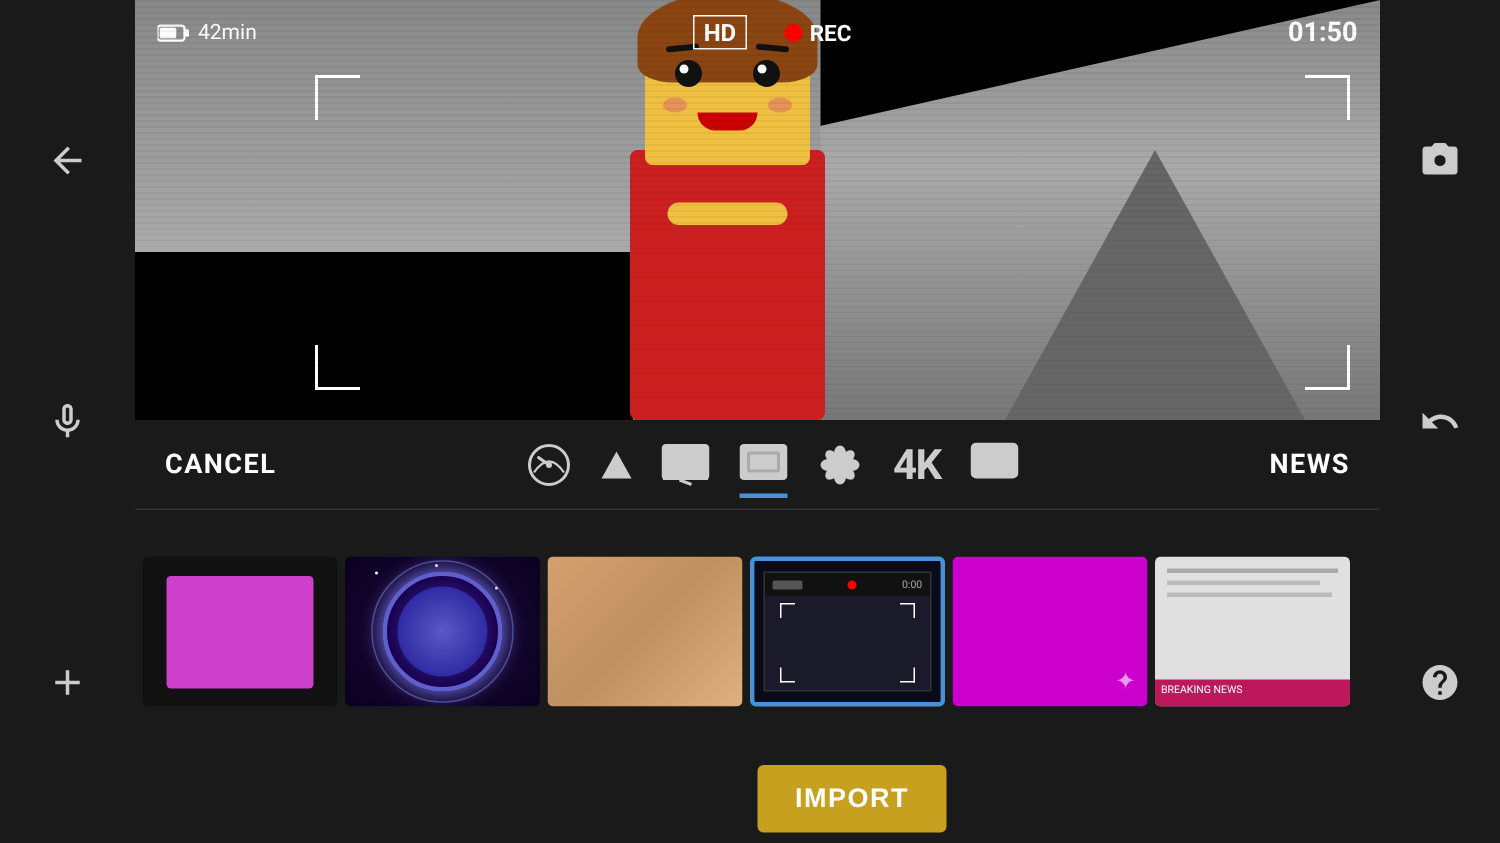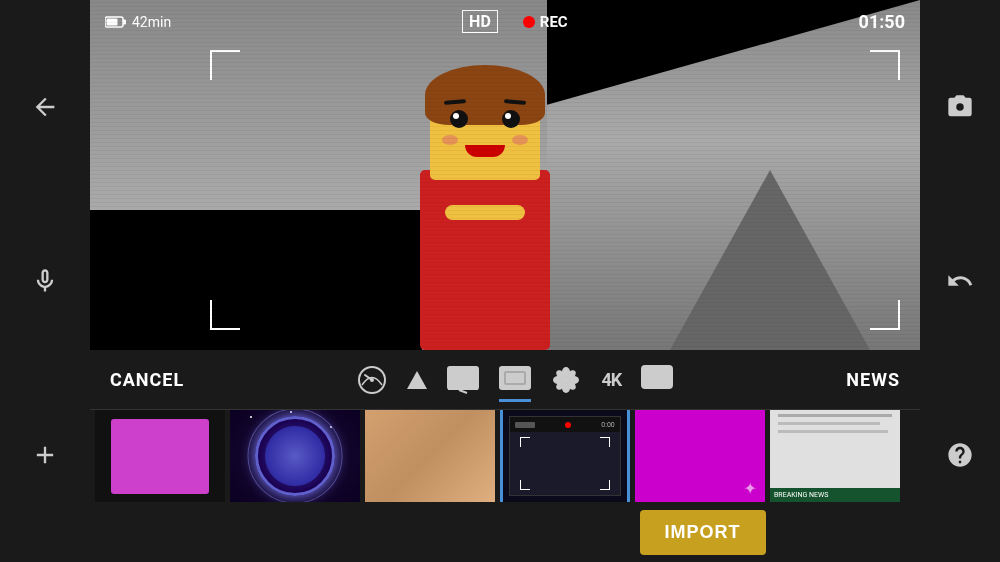--- a/index.html
+++ b/index.html
@@ -222,21 +222,21 @@
       right: 50px;
       width: 200px;
       height: 180px;
       background: #666;
       clip-path: polygon(50% 0%, 100% 100%, 0% 100%);
     }
 
     
     .bottom-toolbar {
       background: #1a1a1a;
-      height: 212px;
+      height: 282px;
       display: flex;
       flex-direction: column;
     }
 
     .toolbar-bar {
       height: 60px;
       display: flex;
       align-items: center;
       justify-content: space-between;
       padding: 0 20px;
@@ -570,21 +570,21 @@
             <ellipse cx="7" cy="15" rx="5" ry="4"></ellipse>
             <ellipse cx="23" cy="15" rx="5" ry="4"></ellipse>
             <ellipse cx="9.5" cy="9.5" rx="3.5" ry="5" transform="rotate(-45 9.5 9.5)"></ellipse>
             <ellipse cx="20.5" cy="20.5" rx="3.5" ry="5" transform="rotate(-45 20.5 20.5)"></ellipse>
             <ellipse cx="20.5" cy="9.5" rx="3.5" ry="5" transform="rotate(45 20.5 9.5)"></ellipse>
             <ellipse cx="9.5" cy="20.5" rx="3.5" ry="5" transform="rotate(45 9.5 20.5)"></ellipse>
           </svg>
         </div>
 
         <div class="tool-icon">
-          <span style="color:#ccc;font-size:18px;font-weight:bold;letter-spacing:-1px;">4K</span>
+          <span style="color:#ccc;font-size:28px;font-weight:bold;letter-spacing:-1px;">4K</span>
         </div>
 
         <div class="tool-icon">
           <svg width="32" height="30" viewBox="0 0 32 30" fill="none" stroke="#ccc" stroke-width="2">
             <rect x="1" y="1" width="30" height="22" rx="3"></rect>
             <polygon points="12,7 12,17 22,12" fill="#ccc" stroke="none"></polygon>
           </svg>
         </div>
       </div>
 
@@ -644,34 +644,34 @@
       <div class="thumbnail">
         <div class="thumb-magenta">
 
           <div style="position:absolute;bottom:8px;right:8px;color:white;font-size:16px;opacity:0.6;">✦</div>
         </div>
       </div>
 
       <div class="thumbnail">
         <div class="thumb-white">
 
-          <div style="position:absolute;bottom:0;left:0;right:0;height:18px;background:#14532d;">
+          <div style="position:absolute;bottom:0;left:0;right:0;height:18px;background:#be185d;">
             <div style="color:white;font-size:7px;padding:3px 4px;white-space:nowrap;overflow:hidden;">BREAKING NEWS</div>
           </div>
           <div style="position:absolute;top:8px;left:8px;right:8px;height:3px;background:#aaa;"></div>
           <div style="position:absolute;top:16px;left:8px;right:20px;height:3px;background:#bbb;"></div>
           <div style="position:absolute;top:24px;left:8px;right:12px;height:3px;background:#bbb;"></div>
         </div>
       </div>
 
     </div>
 
     <div class="bottom-status">
       <div style="flex:1;"></div>
-      <div style="flex:1;display:flex;justify-content:center;">
+      <div style="flex:1;display:flex;justify-content:flex-start;">
         <button class="import-btn">IMPORT</button>
       </div>
     </div>
 
   </div>
 </div>
 
 <div class="right-sidebar">
   <div class="right-icon">
     <svg width="28" height="28" viewBox="0 0 24 24" fill="#ccc">

